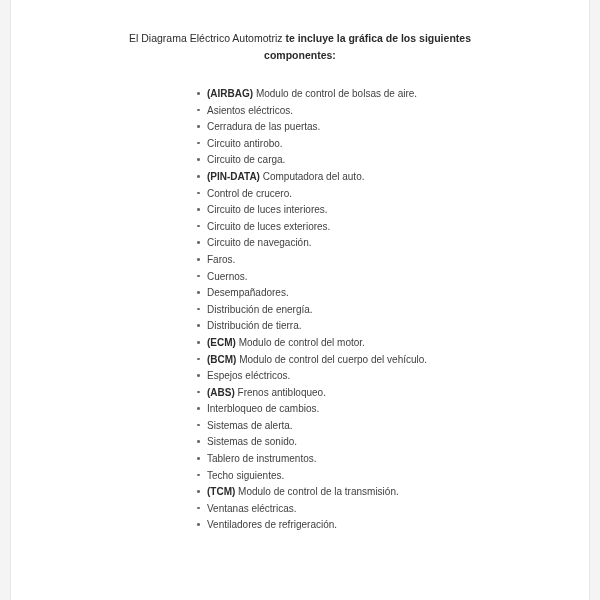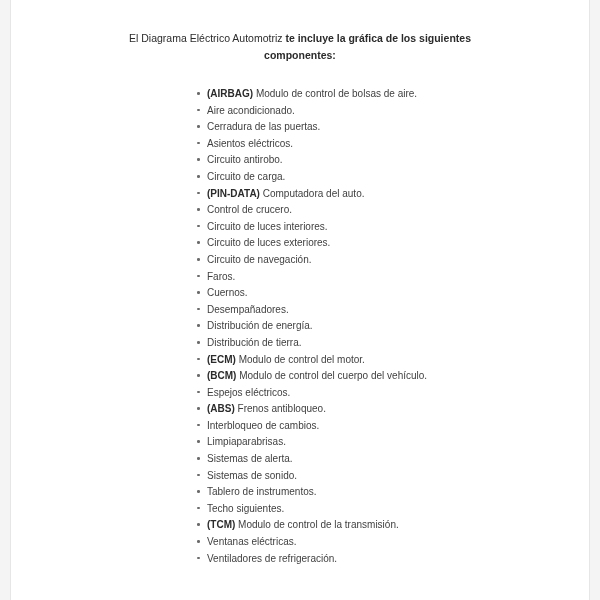--- a/index.html
+++ b/index.html
@@ -99,41 +99,39 @@
   <div class="edge-right"></div>
   <div class="edge-line-right"></div>
 
   <div class="content">
     <p class="heading">
       <span class="light">El Diagrama Eléctrico Automotriz </span><span>te incluye la gráfica de los siguientes componentes:</span>
     </p>
 
     <ul class="list" id="component-list">
         <li><span class="bullet"></span><b>(AIRBAG)</b><span> Modulo de control de bolsas de aire.</span></li>
-        <li><span class="bullet"></span><span>Aire acondicionado.</span></li>
+        <li><span class="bullet"></span><span>Asientos eléctricos.</span></li>
         <li><span class="bullet"></span><span>Cerradura de las puertas.</span></li>
-        <li><span class="bullet"></span><span>Asientos eléctricos.</span></li>
         <li><span class="bullet"></span><span>Circuito antirobo.</span></li>
         <li><span class="bullet"></span><span>Circuito de carga.</span></li>
         <li><span class="bullet"></span><b>(PIN-DATA)</b><span> Computadora del auto.</span></li>
         <li><span class="bullet"></span><span>Control de crucero.</span></li>
         <li><span class="bullet"></span><span>Circuito de luces interiores.</span></li>
         <li><span class="bullet"></span><span>Circuito de luces exteriores.</span></li>
         <li><span class="bullet"></span><span>Circuito de navegación.</span></li>
         <li><span class="bullet"></span><span>Faros.</span></li>
         <li><span class="bullet"></span><span>Cuernos.</span></li>
         <li><span class="bullet"></span><span>Desempañadores.</span></li>
         <li><span class="bullet"></span><span>Distribución de energía.</span></li>
         <li><span class="bullet"></span><span>Distribución de tierra.</span></li>
         <li><span class="bullet"></span><b>(ECM)</b><span> Modulo de control del motor.</span></li>
         <li><span class="bullet"></span><b>(BCM)</b><span> Modulo de control del cuerpo del vehículo.</span></li>
         <li><span class="bullet"></span><span>Espejos eléctricos.</span></li>
         <li><span class="bullet"></span><b>(ABS)</b><span> Frenos antibloqueo.</span></li>
         <li><span class="bullet"></span><span>Interbloqueo de cambios.</span></li>
-        <li><span class="bullet"></span><span>Limpiaparabrisas.</span></li>
         <li><span class="bullet"></span><span>Sistemas de alerta.</span></li>
         <li><span class="bullet"></span><span>Sistemas de sonido.</span></li>
         <li><span class="bullet"></span><span>Tablero de instrumentos.</span></li>
         <li><span class="bullet"></span><span>Techo siguientes.</span></li>
         <li><span class="bullet"></span><b>(TCM)</b><span> Modulo de control de la transmisión.</span></li>
         <li><span class="bullet"></span><span>Ventanas eléctricas.</span></li>
         <li><span class="bullet"></span><span>Ventiladores de refrigeración.</span></li>
       </ul>
   </div>
 </div>

